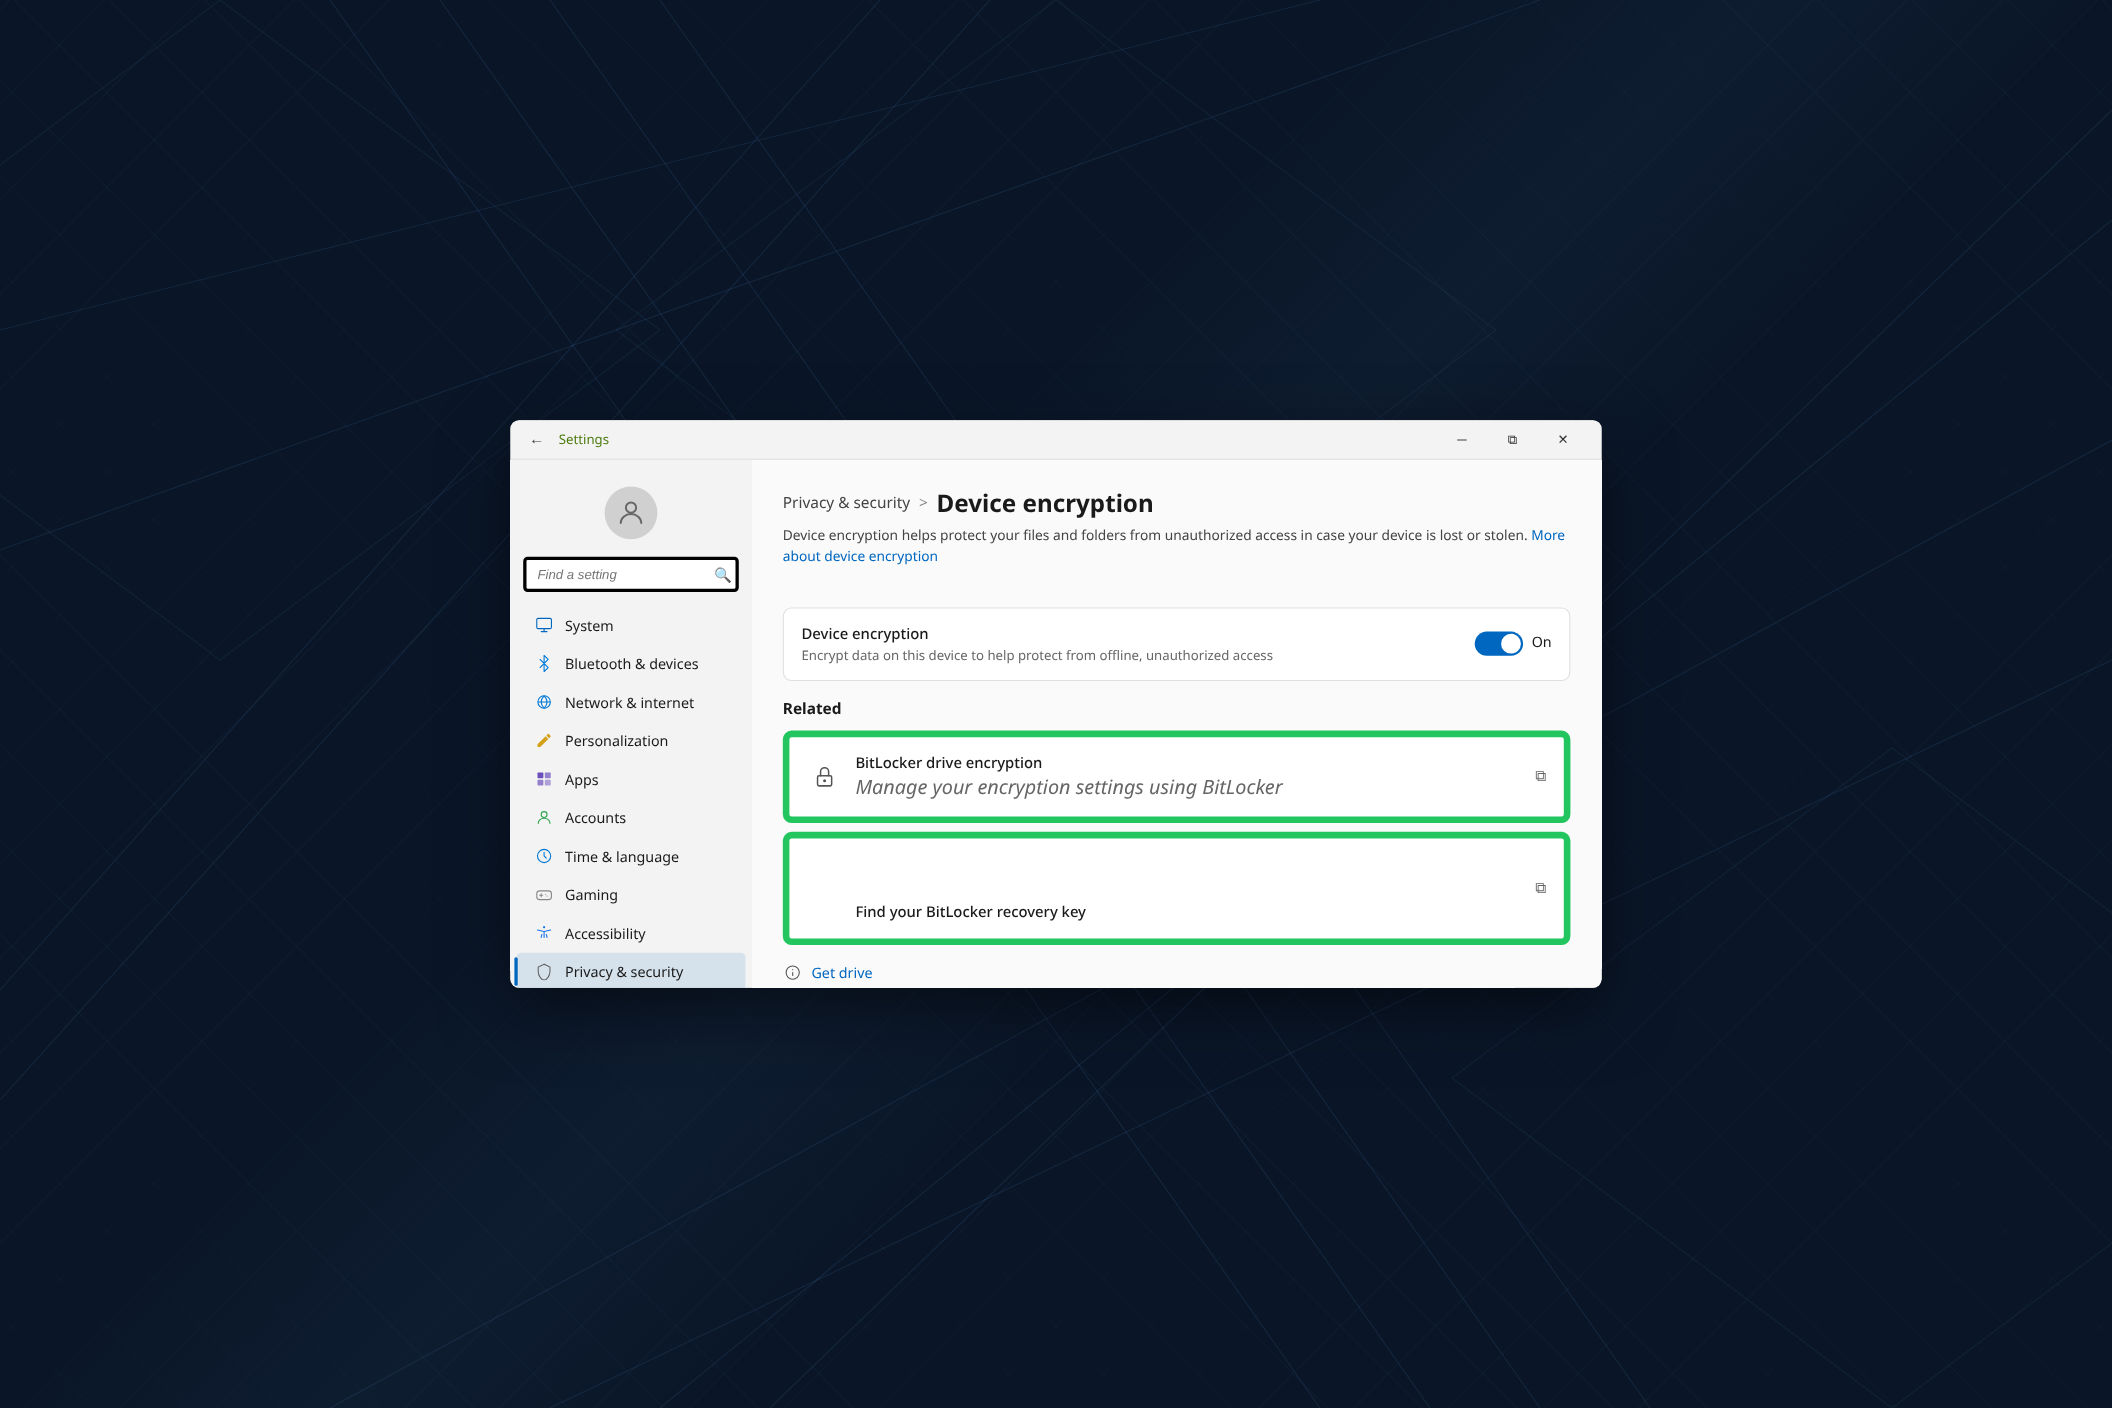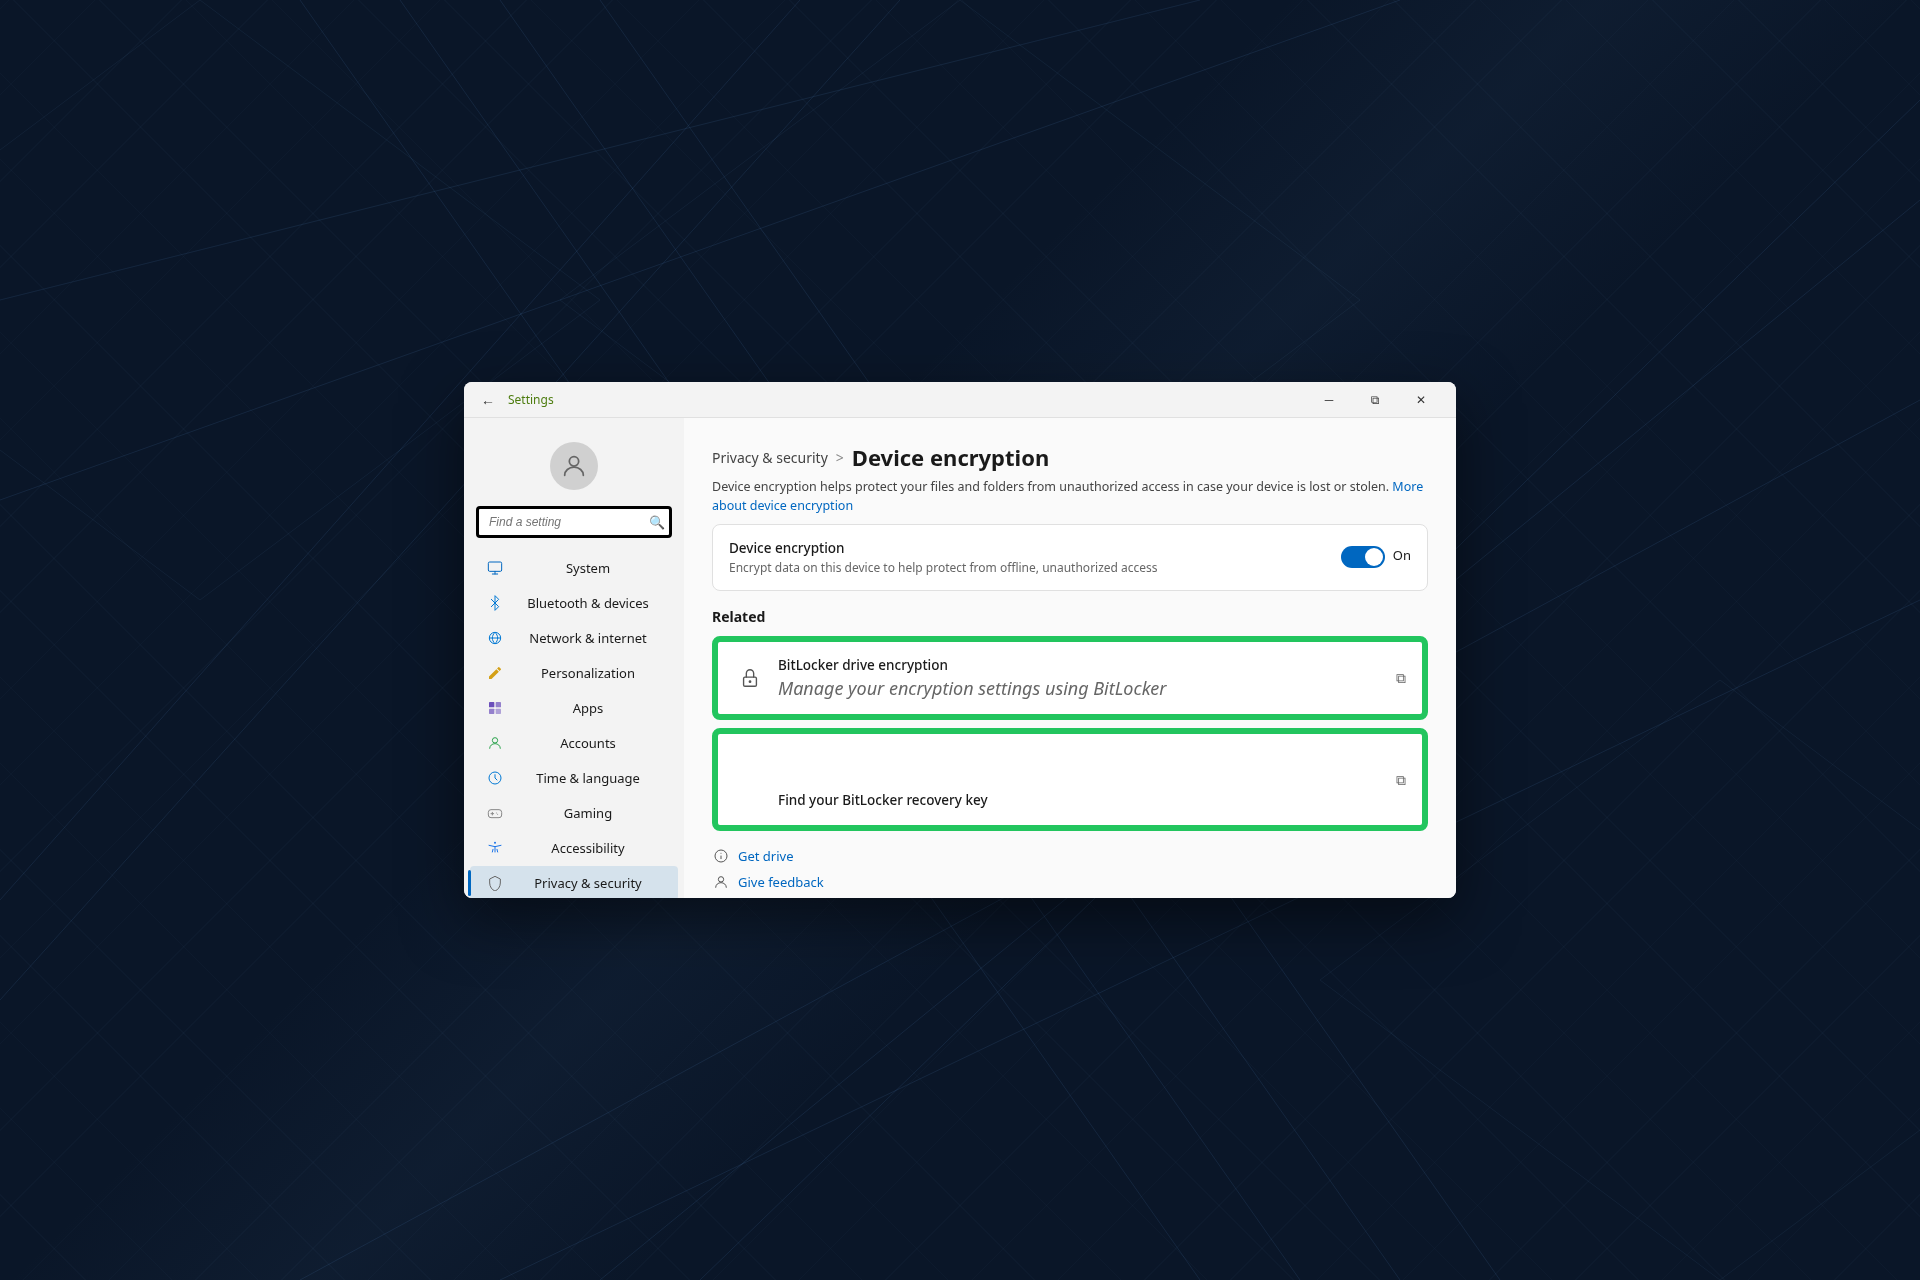--- a/index.html
+++ b/index.html
@@ -168,21 +168,20 @@
       display: flex;
       align-items: center;
       padding: 8px 16px;
       cursor: pointer;
       border-radius: 4px;
       margin: 1px 6px;
       gap: 10px;
       font-size: 13px;
       color: #1a1a1a;
       position: relative;
-      text-align: center;
     }
 
     .nav-item.active {
       background: rgba(0,103,192,0.12);
     }
 
     .nav-item.active::before {
       content: '';
       position: absolute;
       left: -2px;
@@ -233,21 +232,21 @@
 
     .breadcrumb-current {
       font-size: 22px;
       font-weight: 700;
       color: #1a1a1a;
     }
 
     .page-description {
       font-size: 12.5px;
       color: #444;
-      margin-bottom: 8px;
+      margin-bottom: 36px;
       line-height: 1.5;
     }
 
     .page-description a {
       color: #0067c0;
       text-decoration: none;
     }
 
     
     .setting-card {

